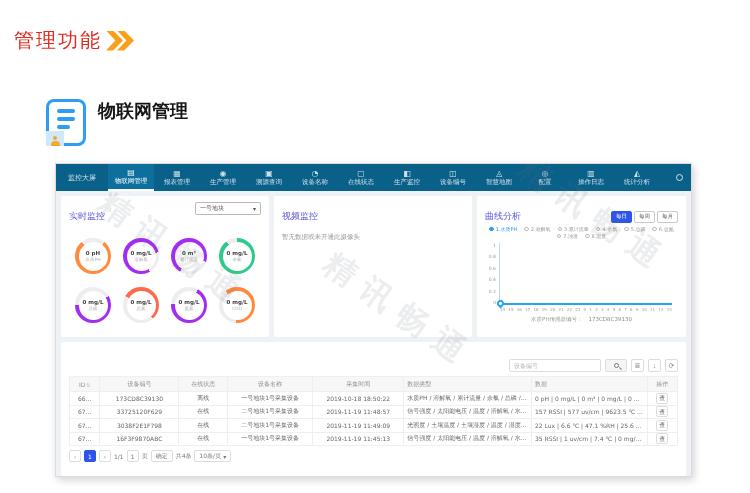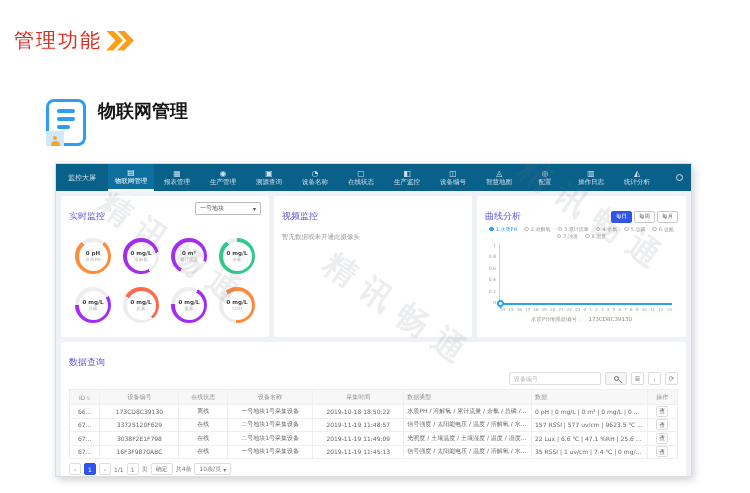--- a/index.html
+++ b/index.html
@@ -317,21 +317,20 @@
             <span>12</span>
             <span>13</span>
           </div>
         <div class="caption">
           <span>水质PH传感器编号：</span><span class="cap-id">173CD8C39130</span>
         </div>
       </div>
     </div>
 
     <div class="card query">
-      <div class="card-title">数据查询</div>
       <div class="toolbar">
         <input placeholder="设备编号" style="">
         <button class="search-btn">
             <span class="mag"></span>
           </button>
         <button class="tb">≣</button>
         <button class="tb">↓</button>
         <button class="tb">⟳</button>
       </div>
       <table>

